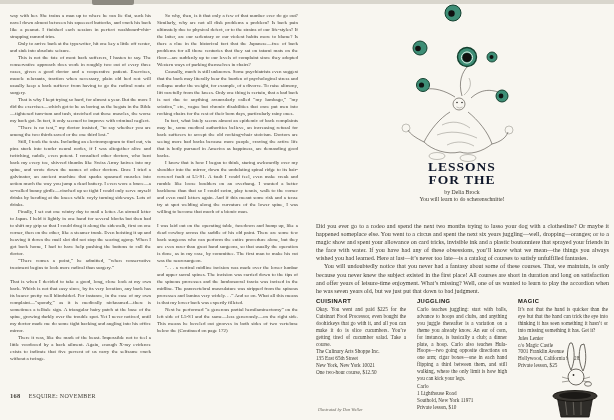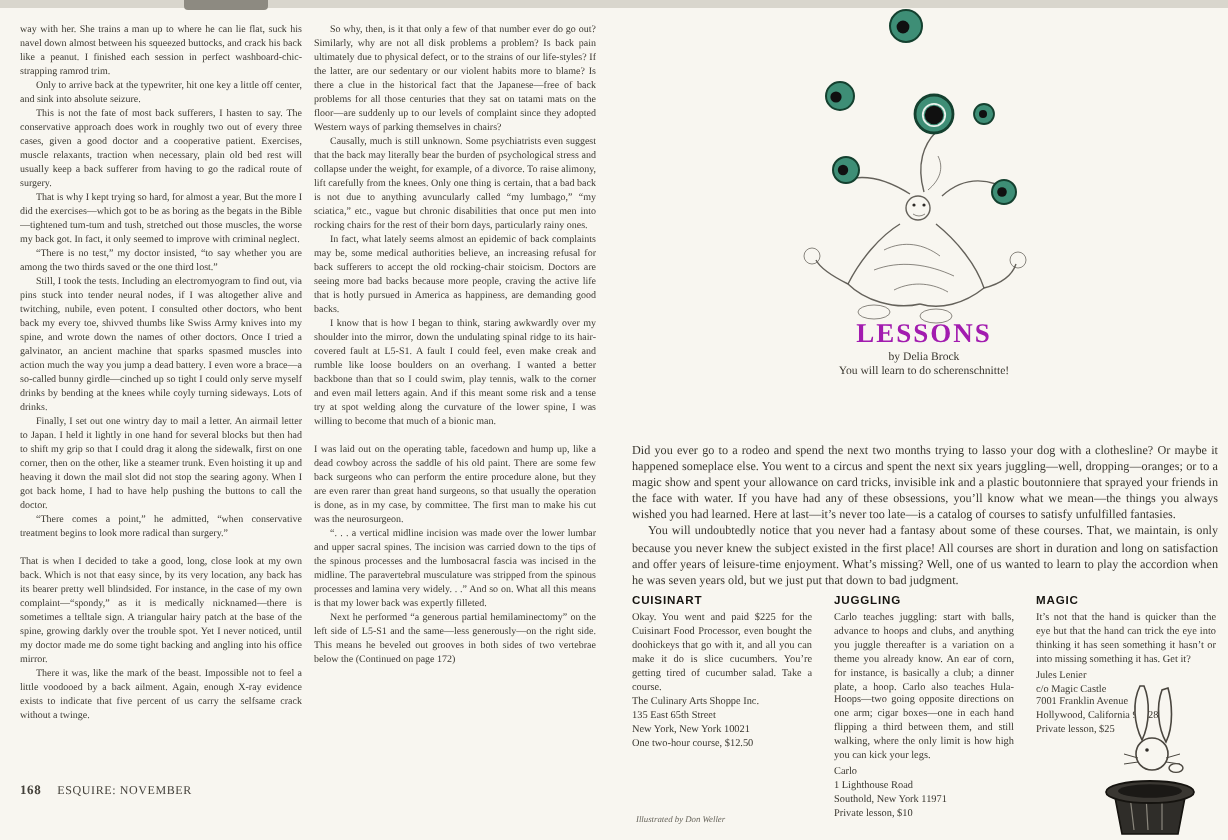--- a/index.html
+++ b/index.html
@@ -17,21 +17,21 @@
   .col p.noind{text-indent:0;}
   .col p.brk{margin-top:7px;text-indent:0;}
 
   
   .footer{position:absolute;left:10px;top:392px;font-size:6px;color:#44413a;letter-spacing:.3px;}
   .footer .num{font-weight:bold;margin-right:8px;font-size:6.5px;}
 
   
   .feature-head{position:absolute;left:312px;top:160px;width:300px;text-align:center;}
   .title-line{font-family:"Liberation Serif",serif;font-weight:bold;font-size:13.5px;line-height:13px;
-              letter-spacing:1px;color:#a21caf;}
+              letter-spacing:1px;color:#0f172a;}
   .byline{margin-top:3px;font-size:5.8px;color:#3a372f;}
   .tagline{margin-top:1px;font-size:5.8px;color:#3a372f;}
 
   .intro{position:absolute;left:316px;top:222px;width:293px;font-size:6.1px;line-height:8.1px;
          text-align:justify;color:#3a372f;}
   .intro p{margin:0;}
   .intro p + p{text-indent:8px;}
 
   .courses{position:absolute;left:316px;top:298px;width:293px;display:flex;gap:11px;}
   .course{width:90px;}
@@ -130,20 +130,21 @@
       <circle cx="109.5" cy="85" r="2.6" fill="#101010"></circle>
     </g>
     <g>
       <circle cx="190" cy="96" r="6" fill="#3E8E76" stroke="#14402F" stroke-width="1"></circle>
       <circle cx="189" cy="96" r="2.4" fill="#101010"></circle>
     </g>
   </svg>
 
   <div class="feature-head">
     <div class="title-line">LESSONS</div>
+    <div class="title-line">FOR THE</div>
     <div class="byline">by Delia Brock</div>
     <div class="tagline">You will learn to do scherenschnitte!</div>
   </div>
 
   <div class="intro">
     <p>Did you ever go to a rodeo and spend the next two months trying to lasso your dog with a clothesline? Or maybe it happened someplace else. You went to a circus and spent the next six years juggling—well, dropping—oranges; or to a magic show and spent your allowance on card tricks, invisible ink and a plastic boutonniere that sprayed your friends in the face with water. If you have had any of these obsessions, you’ll know what we mean—the things you always wished you had learned. Here at last—it’s never too late—is a catalog of courses to satisfy unfulfilled fantasies.</p>
     <p>You will undoubtedly notice that you never had a fantasy about some of these courses. That, we maintain, is only because you never knew the subject existed in the first place! All courses are short in duration and long on satisfaction and offer years of leisure-time enjoyment. What’s missing? Well, one of us wanted to learn to play the accordion when he was seven years old, but we just put that down to bad judgment.</p>
   </div>
 
   <div class="courses">

